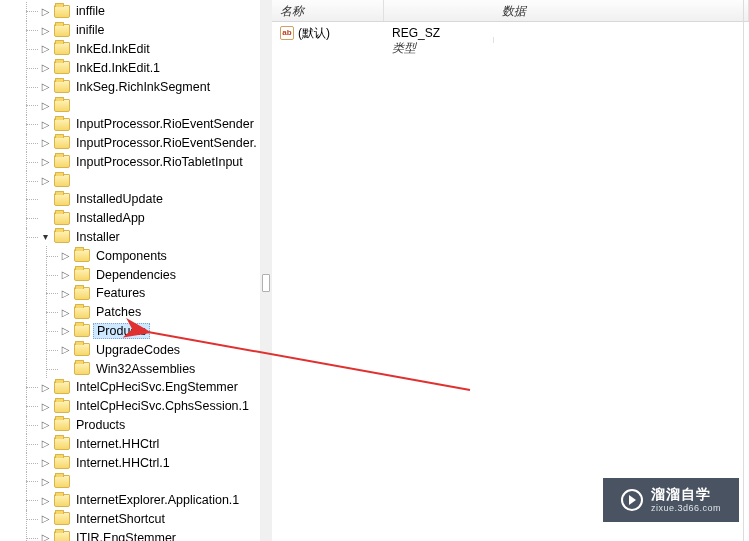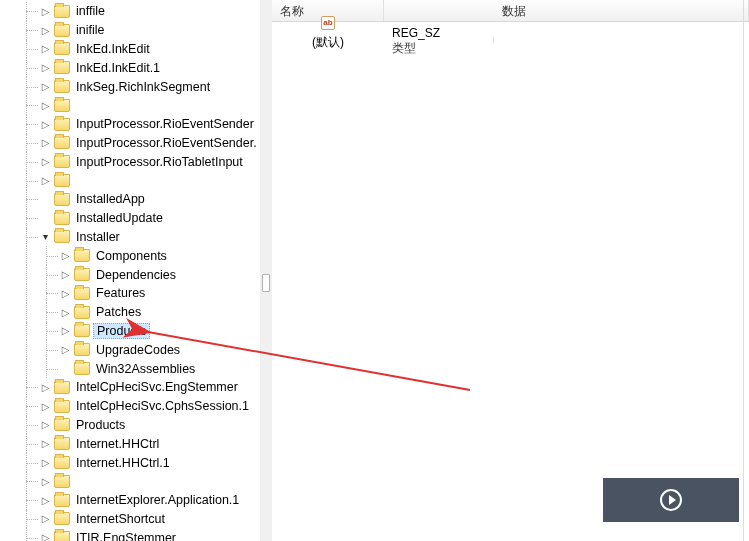--- a/index.html
+++ b/index.html
@@ -50,40 +50,41 @@
     display: flex;
     flex-direction: column;
   }
   .table-header {
     display: flex;
     height: 22px;
     background: linear-gradient(#fdfdfd, #f0f0f0);
     border-bottom: 1px solid #d8d8d8;
     font-size: 12px;
     color: #333;
+    font-style: italic;
   }
   .table-header .col {
     padding: 3px 8px;
     border-right: 1px solid #e0e0e0;
     white-space: nowrap;
   }
   .col-name { width: 112px; }
   .col-type { width: 110px; margin-top: 37px; }
   .col-data { flex: 1; }
   .table-body {
     flex: 1;
     padding: 2px 0;
   }
   .data-row {
     display: flex;
     height: 18px;
     align-items: center;
     font-size: 12px;
   }
-  .data-row .cell { padding: 0 8px; white-space: nowrap; flex-direction: column; }
+  .data-row .cell { padding: 0 8px; white-space: nowrap; }
   .cell-name { width: 112px; display: flex; align-items: center; gap: 4px; }
   .cell-type { width: 110px; }
   .cell-data { flex: 1; }
 
   .string-icon {
     width: 14px;
     height: 14px;
     display: inline-flex;
     align-items: center;
     justify-content: center;
@@ -291,28 +292,28 @@
           <div class="dotted-v" style="left: 24px;"></div>
           <div class="dotted-h" style="left: 24px; width: 12px;"></div>
           <span class="toggle">▷</span>
           <span class="folder-icon"></span>
         </div>
         <div class="tree-row indent-0">
           <div class="dotted-v" style="left: 24px;"></div>
           <div class="dotted-h" style="left: 24px; width: 12px;"></div>
           <span class="toggle blank"></span>
           <span class="folder-icon"></span>
+          <span class="label">InstalledUpdate</span>
+        </div>
+        <div class="tree-row indent-0">
+          <div class="dotted-v" style="left: 24px;"></div>
+          <div class="dotted-h" style="left: 24px; width: 12px;"></div>
+          <span class="toggle blank"></span>
+          <span class="folder-icon"></span>
           <span class="label">InstalledApp</span>
-        </div>
-        <div class="tree-row indent-0">
-          <div class="dotted-v" style="left: 24px;"></div>
-          <div class="dotted-h" style="left: 24px; width: 12px;"></div>
-          <span class="toggle blank"></span>
-          <span class="folder-icon"></span>
-          <span class="label">InstalledUpdate</span>
         </div>
         <div class="tree-row indent-0">
           <div class="dotted-v" style="left: 24px;"></div>
           <div class="dotted-h" style="left: 24px; width: 12px;"></div>
           <span class="toggle" style="color: rgb(51, 51, 51);">▾</span>
           <span class="folder-icon"></span>
           <span class="label">Installer</span>
         </div>
         <div class="tree-row indent-1">
           <div class="dotted-v" style="left: 24px;"></div>
@@ -461,13 +462,17 @@
   <defs>
     <marker id="ah" markerWidth="14" markerHeight="10" refX="2" refY="5" orient="auto">
       <path d="M14,0 L0,5 L14,10 L10,5 Z" fill="#e03030"></path>
     </marker>
   </defs>
   <line x1="470" y1="390" x2="148" y2="332" stroke="#e03030" stroke-width="2" marker-end="url(#ah)"></line>
 </svg>
 
 <div class="watermark">
   <div class="play-icon"></div>
+  <div class="wm-text">
+    <div class="wm-top">溜溜自学</div>
+    <div class="wm-bottom">zixue.3d66.com</div>
+  </div>
 </div>
 
 </body></html>

